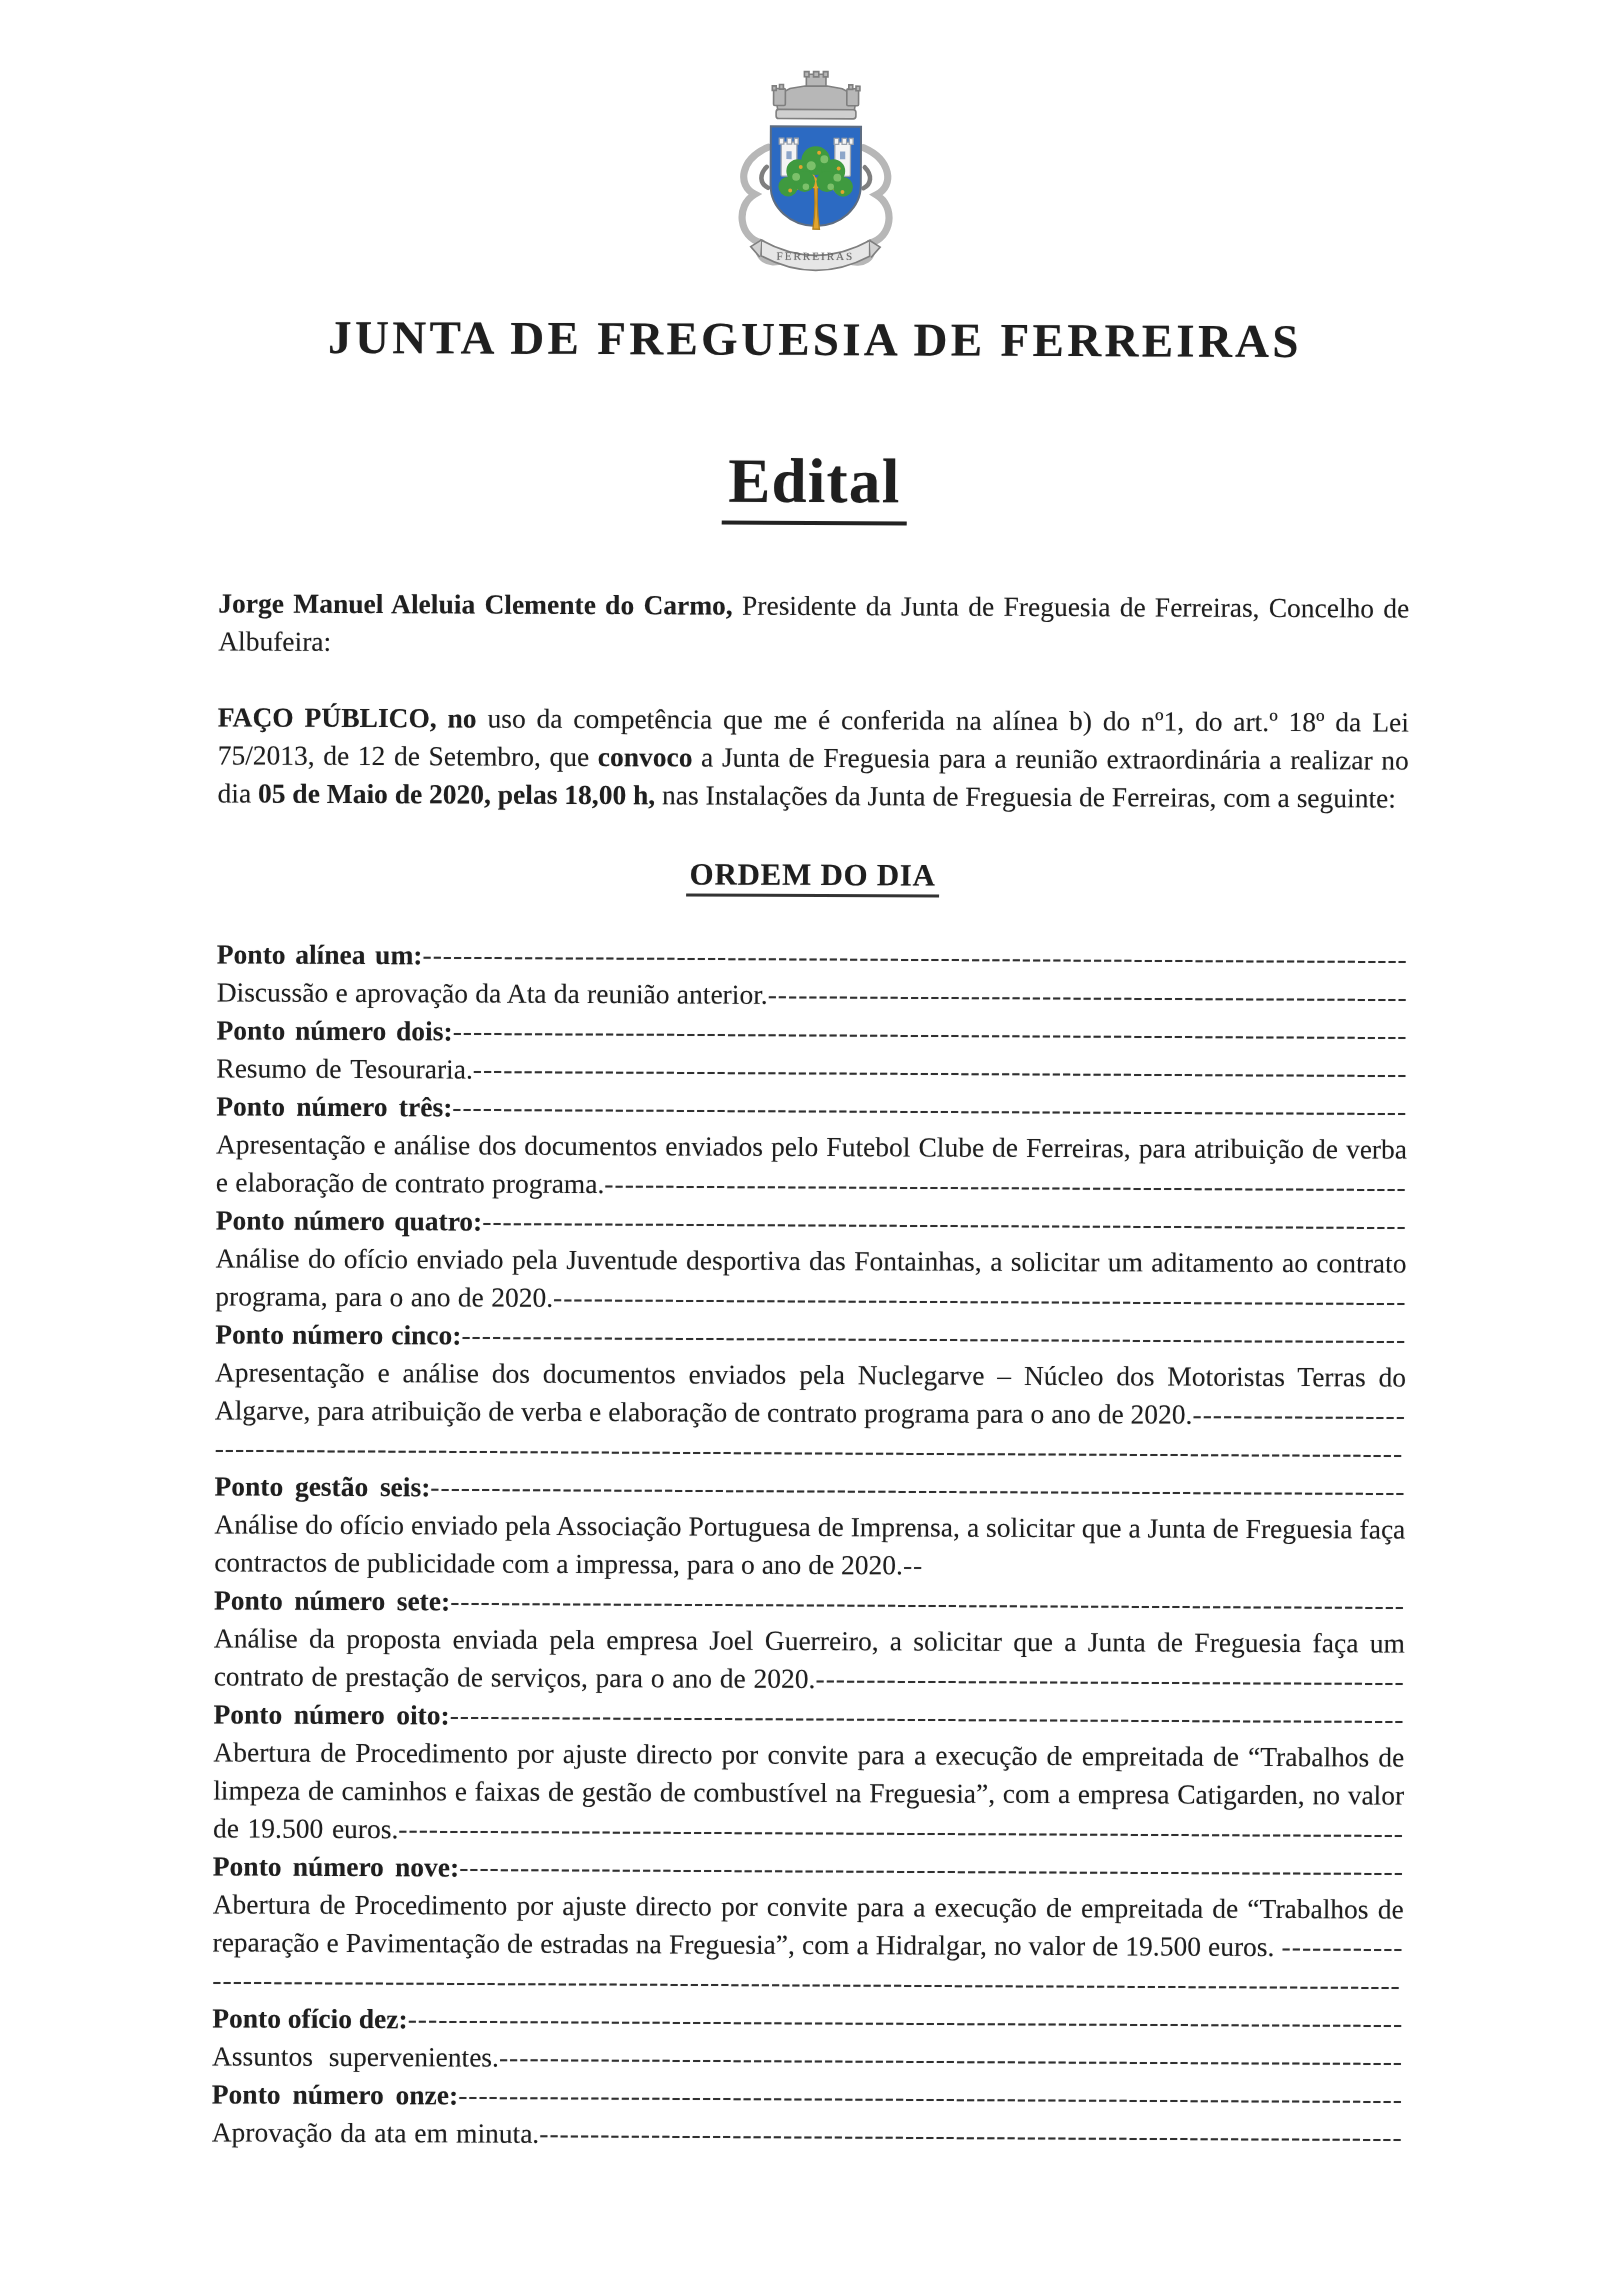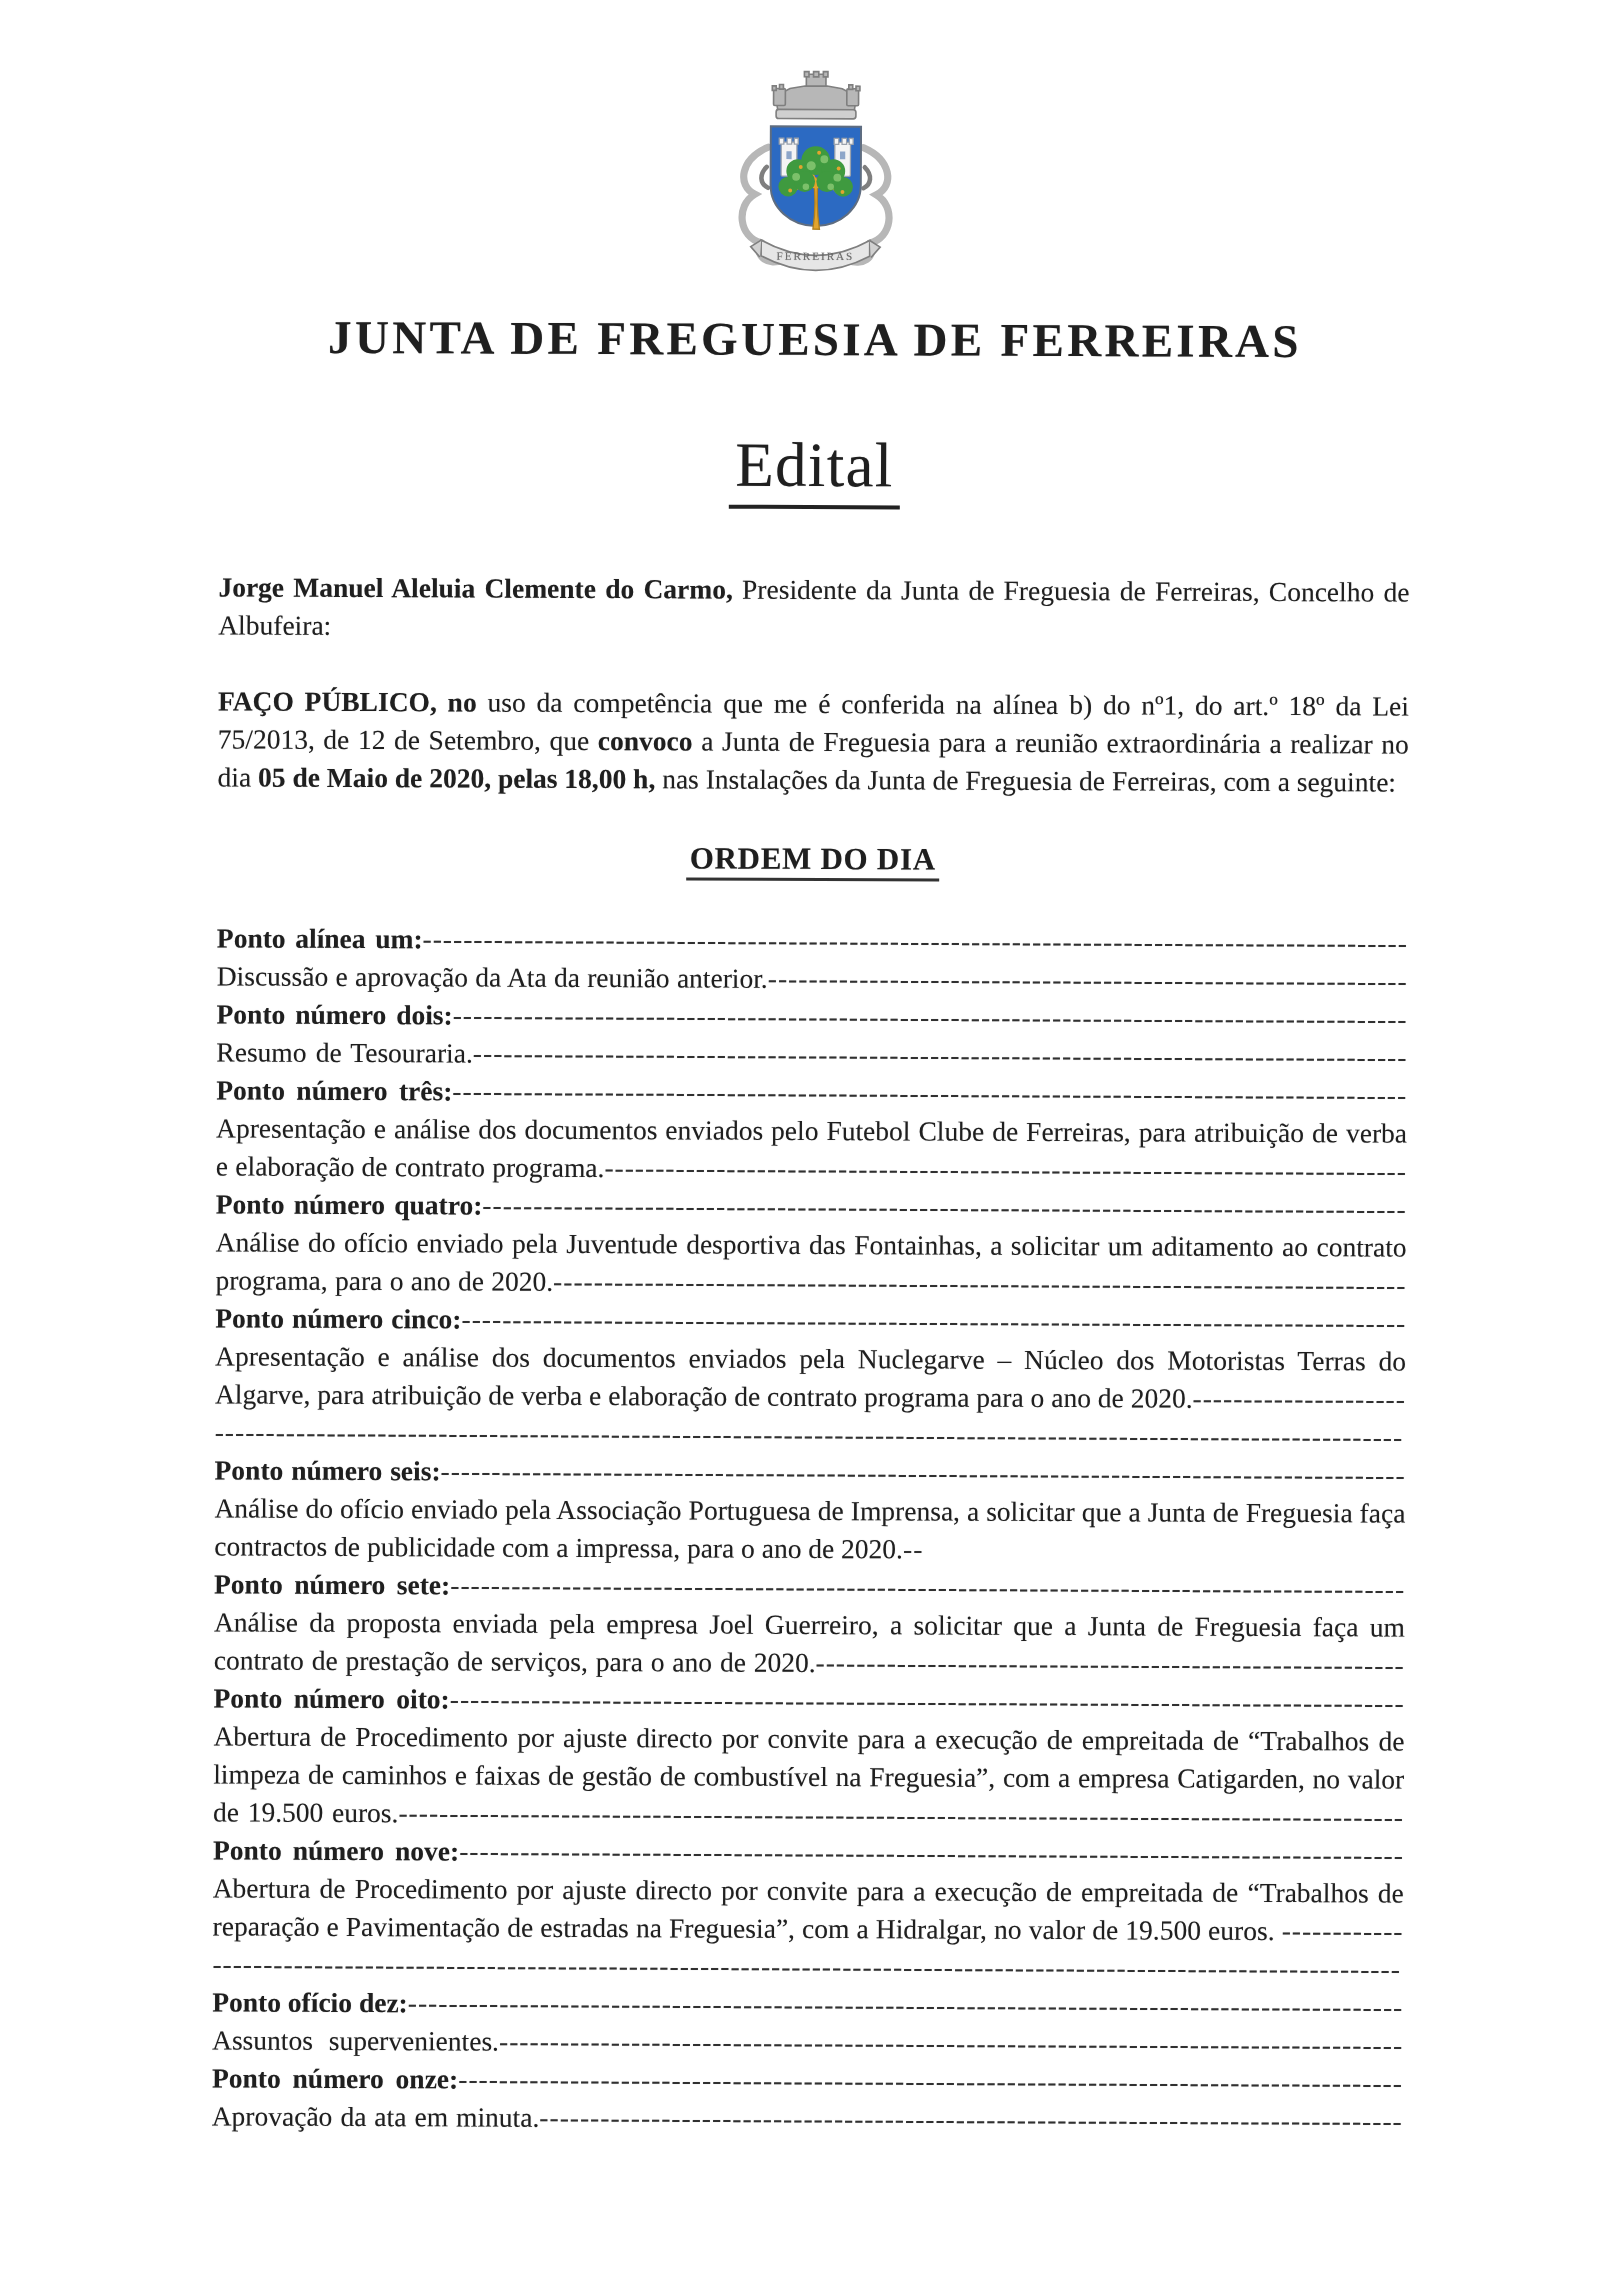--- a/index.html
+++ b/index.html
@@ -36,24 +36,25 @@
     letter-spacing:3.3px;
     white-space:nowrap;
   }
   .doc-title-wrap{
     margin-top:63px;
     text-align:center;
   }
   .doc-title{
     display:inline-block;
     font-size:63px;
-    font-weight:normal;
+    font-weight:bold;
     padding:0 6.5px 2.6px;
     border-bottom:4.6px solid #222;
     letter-spacing:1.3px;
+    margin-top:16px;
   }
   
   .para{
     font-size:27.5px;
     line-height:38px;
     text-align:justify;
   }
   .intro{margin-top:62px;}
   .faco{margin-top:38px;}
   .b{font-weight:bold;}
@@ -189,21 +190,21 @@
         <div class="entry-line"><span class="b">Ponto alínea um:</span><span class="leader">--------------------------------------------------------------------------------------------------------------------------------------------------------------------</span></div>
         <div class="entry-line multi" style="--lines: 1;"><span>Discussão e aprovação da Ata da reunião anterior.</span><span class="leader">--------------------------------------------------------------------------------------------------------------------------------------------------------------------</span></div>
         <div class="entry-line"><span class="b">Ponto número dois:</span><span class="leader">--------------------------------------------------------------------------------------------------------------------------------------------------------------------</span></div>
         <div class="entry-line multi" style="--lines: 1;"><span>Resumo de Tesouraria.</span><span class="leader">--------------------------------------------------------------------------------------------------------------------------------------------------------------------</span></div>
         <div class="entry-line"><span class="b">Ponto número três:</span><span class="leader">--------------------------------------------------------------------------------------------------------------------------------------------------------------------</span></div>
         <div class="entry-line multi" style="--lines: 2;"><span>Apresentação e análise dos documentos enviados pelo Futebol Clube de Ferreiras, para atribuição de verba e elaboração de contrato programa.</span><span class="leader">--------------------------------------------------------------------------------------------------------------------------------------------------------------------</span></div>
         <div class="entry-line"><span class="b">Ponto número quatro:</span><span class="leader">--------------------------------------------------------------------------------------------------------------------------------------------------------------------</span></div>
         <div class="entry-line multi" style="--lines: 2;"><span>Análise do ofício enviado pela Juventude desportiva das Fontainhas, a solicitar um aditamento ao contrato programa, para o ano de 2020.</span><span class="leader">--------------------------------------------------------------------------------------------------------------------------------------------------------------------</span></div>
         <div class="entry-line"><span class="b">Ponto número cinco:</span><span class="leader">--------------------------------------------------------------------------------------------------------------------------------------------------------------------</span></div>
         <div class="entry-line multi" style="--lines: 3;"><span>Apresentação e análise dos documentos enviados pela Nuclegarve – Núcleo dos Motoristas Terras do Algarve, para atribuição de verba e elaboração de contrato programa para o ano de 2020.</span><span class="leader">--------------------------------------------------------------------------------------------------------------------------------------------------------------------</span></div>
-        <div class="entry-line"><span class="b">Ponto número seis:</span><span class="leader">--------------------------------------------------------------------------------------------------------------------------------------------------------------------</span></div>
+        <div class="entry-line"><span class="b">Ponto gestão seis:</span><span class="leader">--------------------------------------------------------------------------------------------------------------------------------------------------------------------</span></div>
         <div class="entry-line multi" style="--lines: 2;"><span>Análise do ofício enviado pela Associação Portuguesa de Imprensa, a solicitar que a Junta de Freguesia faça contractos de publicidade com a impressa, para o ano de 2020.</span><span class="leader">--</span></div>
         <div class="entry-line"><span class="b">Ponto número sete:</span><span class="leader">--------------------------------------------------------------------------------------------------------------------------------------------------------------------</span></div>
         <div class="entry-line multi" style="--lines: 2;"><span>Análise da proposta enviada pela empresa Joel Guerreiro, a solicitar que a Junta de Freguesia faça um contrato de prestação de serviços, para o ano de 2020.</span><span class="leader">--------------------------------------------------------------------------------------------------------------------------------------------------------------------</span></div>
         <div class="entry-line"><span class="b">Ponto número oito:</span><span class="leader">--------------------------------------------------------------------------------------------------------------------------------------------------------------------</span></div>
         <div class="entry-line multi" style="--lines: 3;"><span>Abertura de Procedimento por ajuste directo por convite para a execução de empreitada de “Trabalhos de limpeza de caminhos e faixas de gestão de combustível na Freguesia”, com a empresa Catigarden, no valor de 19.500 euros.</span><span class="leader">--------------------------------------------------------------------------------------------------------------------------------------------------------------------</span></div>
         <div class="entry-line"><span class="b">Ponto número nove:</span><span class="leader">--------------------------------------------------------------------------------------------------------------------------------------------------------------------</span></div>
         <div class="entry-line multi" style="--lines: 3;"><span>Abertura de Procedimento por ajuste directo por convite para a execução de empreitada de “Trabalhos de reparação e Pavimentação de estradas na Freguesia”, com a Hidralgar, no valor de 19.500 euros. </span><span class="leader">--------------------------------------------------------------------------------------------------------------------------------------------------------------------</span></div>
         <div class="entry-line"><span class="b">Ponto ofício dez:</span><span class="leader">--------------------------------------------------------------------------------------------------------------------------------------------------------------------</span></div>
         <div class="entry-line multi" style="--lines: 1;"><span>Assuntos supervenientes.</span><span class="leader">--------------------------------------------------------------------------------------------------------------------------------------------------------------------</span></div>
         <div class="entry-line"><span class="b">Ponto número onze:</span><span class="leader">--------------------------------------------------------------------------------------------------------------------------------------------------------------------</span></div>

